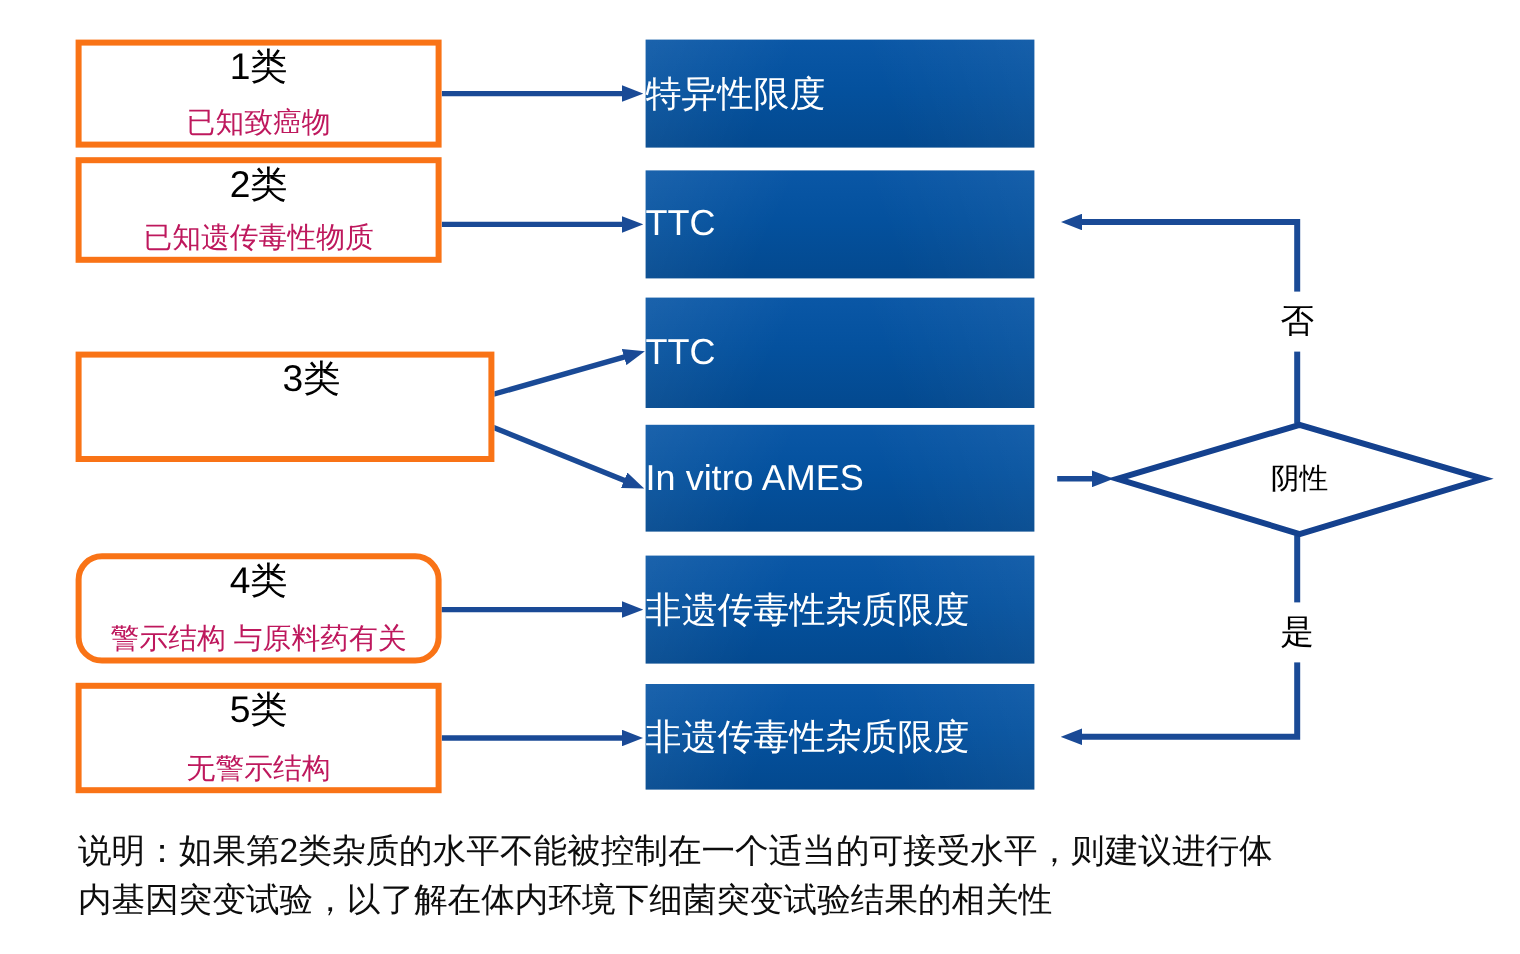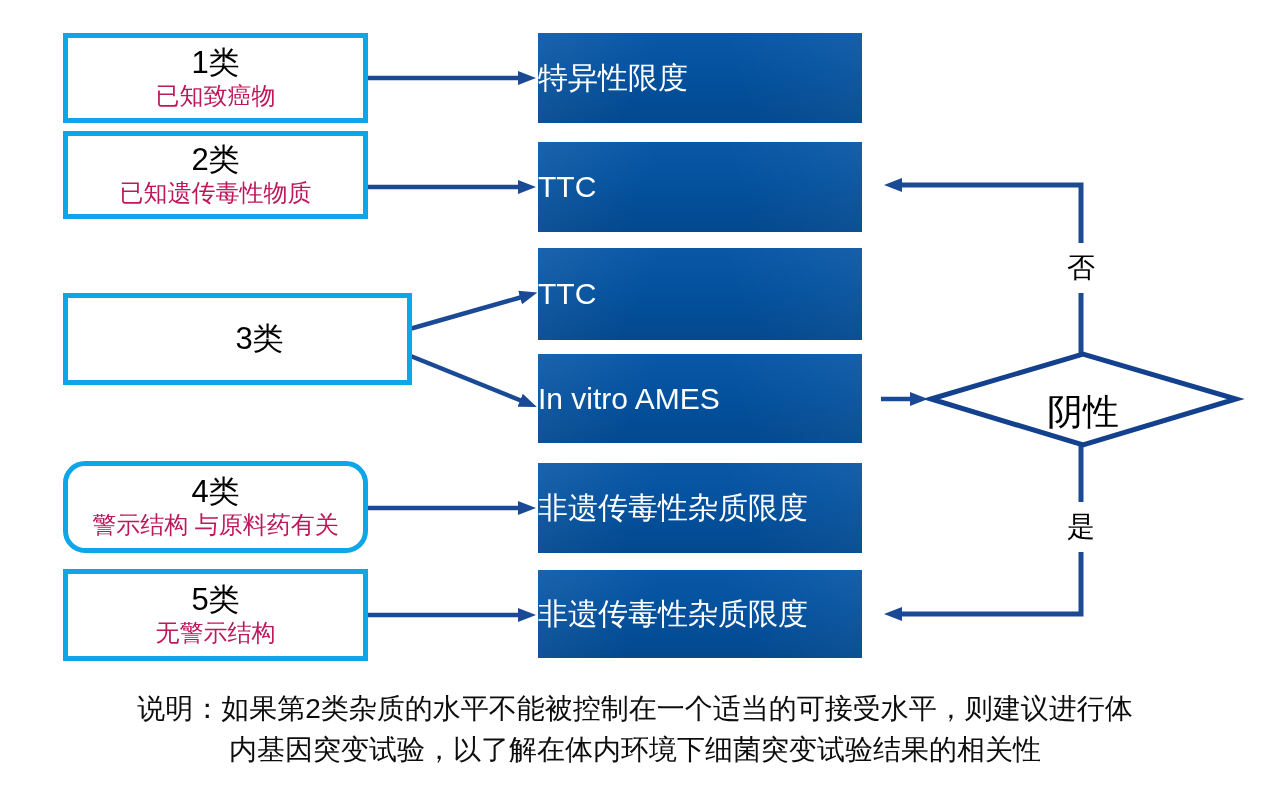--- a/index.html
+++ b/index.html
@@ -13,26 +13,26 @@
     width: 1267px;
     height: 795px;
     background: #ffffff;
     overflow: hidden;
   }
   
   .lbox {
     position: absolute;
     left: 63px;
     width: 295px;
-    border: 5px solid #0ea5e9;
+    border: 5px solid #f97316;
     background: #ffffff;
     display: flex;
     flex-direction: column;
     align-items: center;
-    justify-content: center;
+    justify-content: space-between;
     box-sizing: content-box;
   }
   .lbox-title {
     font-size: 31px;
     line-height: 36px;
     color: #000000;
   }
   .lbox-sub {
     font-size: 24px;
     line-height: 30px;
@@ -67,34 +67,32 @@
     transform: translate(-50%, -50%);
     background: #ffffff;
     padding: 6px 3px;
     font-size: 28px;
     color: #000000;
     z-index: 3;
   }
   .diamond-label {
     position: absolute;
     transform: translate(-50%, -50%);
-    font-size: 36px;
+    font-size: 24px;
     color: #000000;
     z-index: 3;
-    margin-top: 13px;
   }
   .footnote {
     position: absolute;
     left: 65px;
     top: 688px;
     width: 1140px;
     font-size: 28px;
     line-height: 41px;
     color: #0d0d0d;
-    text-align: center;
   }
 </style>
 </head>
 <body>
 
 <div class="canvas">
 
   <svg class="svg-layer" viewBox="0 0 1267 795" xmlns="http://www.w3.org/2000/svg">
     <defs>
       <marker id="arrowhead" markerUnits="userSpaceOnUse" markerWidth="18" markerHeight="14" refX="2" refY="7" orient="auto">

